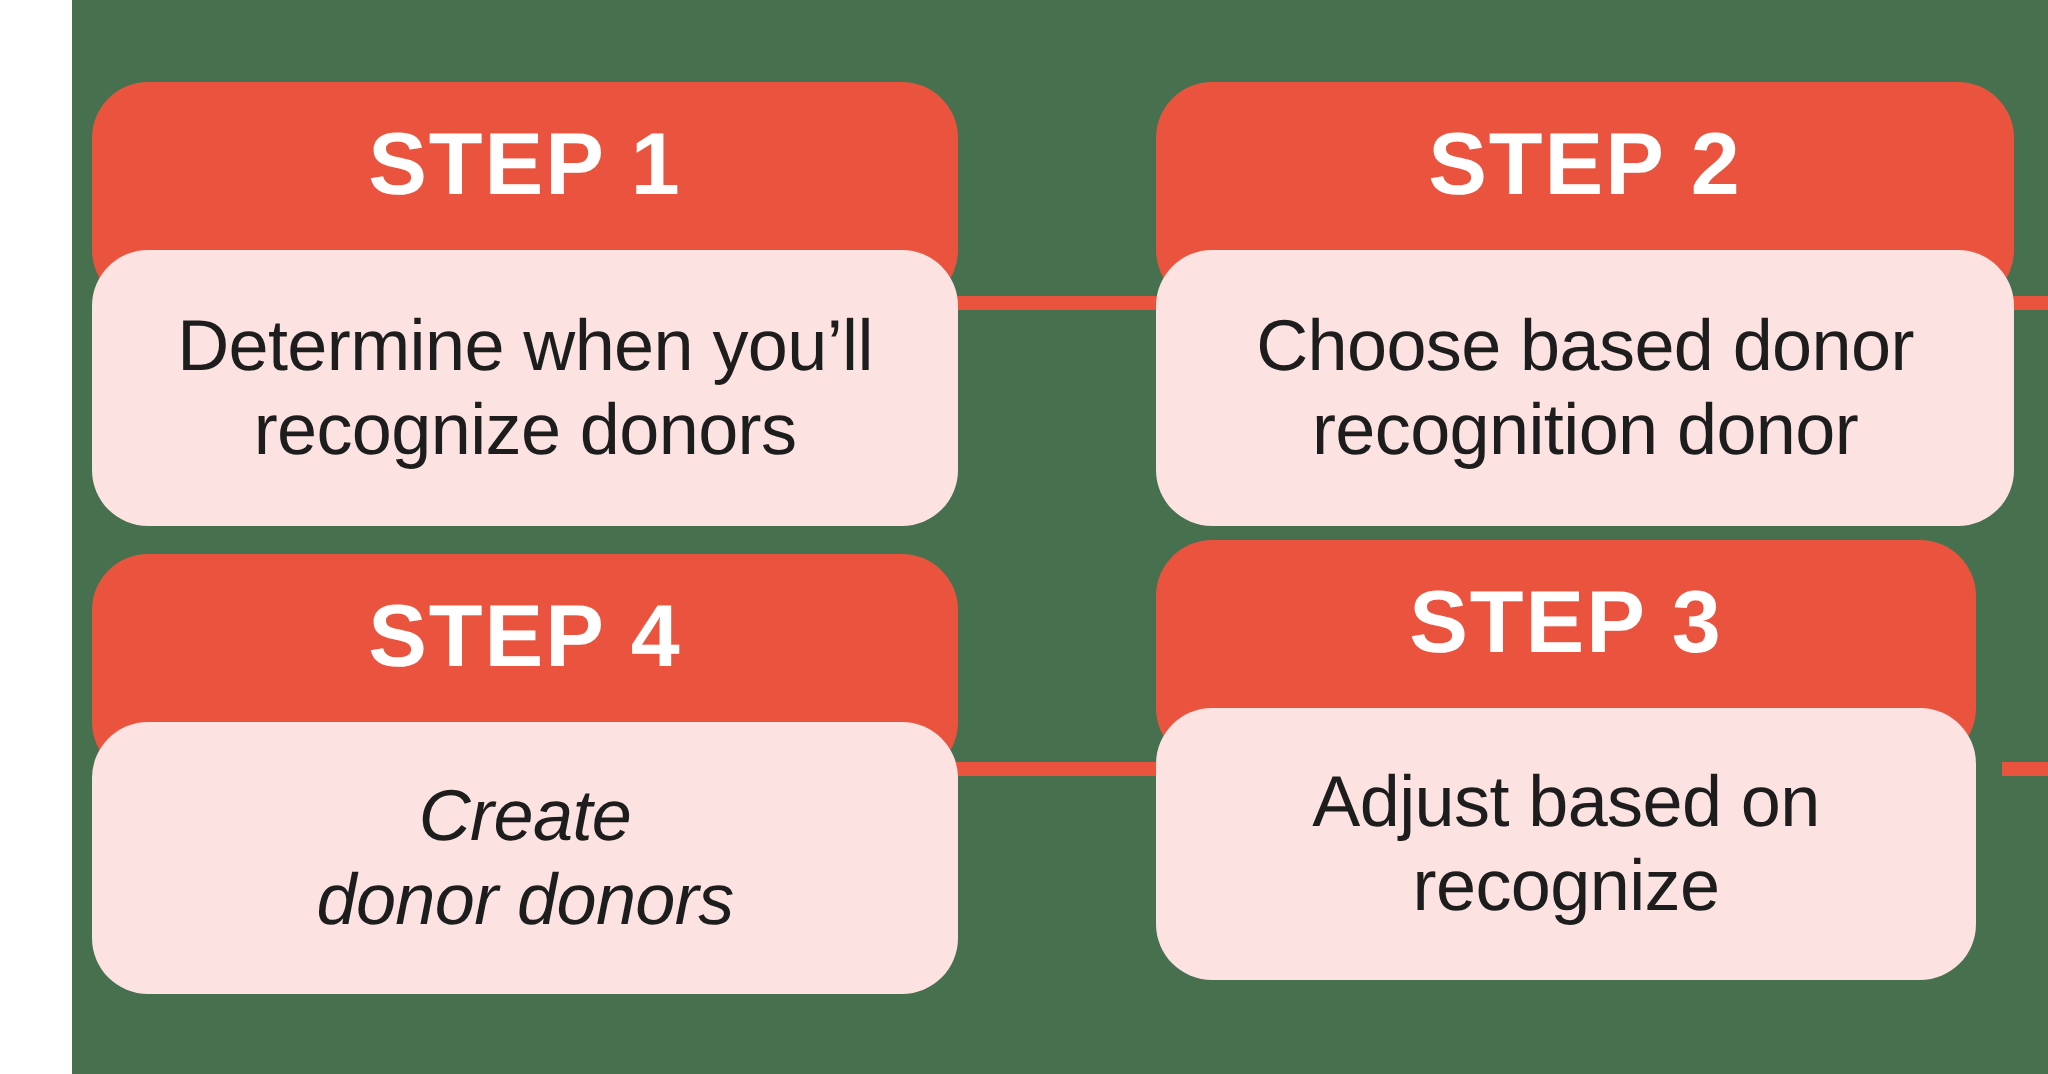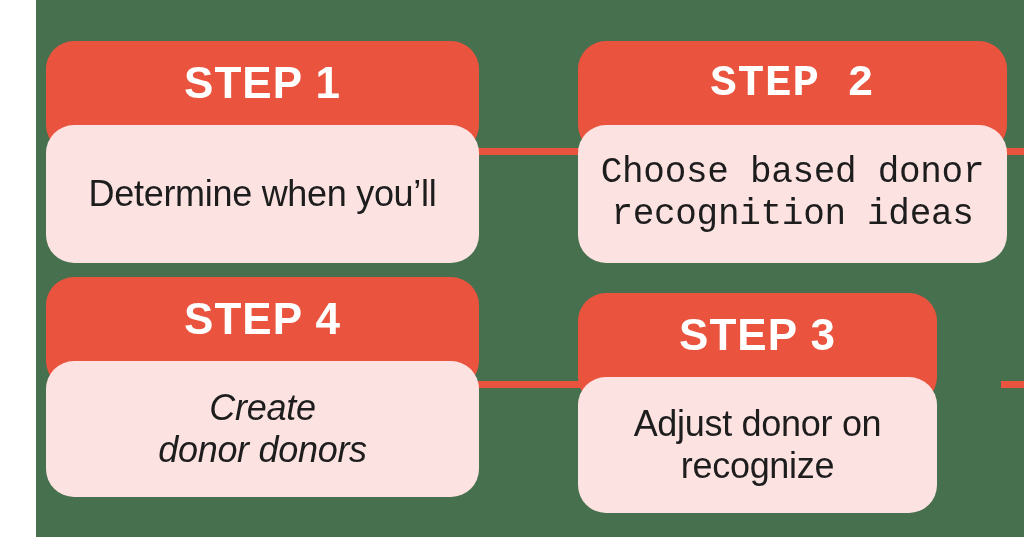--- a/index.html
+++ b/index.html
@@ -77,46 +77,47 @@
   <div class="connector" style="left:438px; top:148px; width:110px; height:7px;"></div>
   <div class="connector-elbow" style="left:965px; top:148px; width:48px; height:240px;"></div>
   <div class="connector" style="left:438px; top:381px; width:110px; height:7px;"></div>
 
   <div class="card" style="left:10px; top:41px; width:433px;">
     <div class="card-header">
       <div class="card-title">STEP 1</div>
     </div>
     <div class="card-body">
       <div class="card-line">Determine when you’ll</div>
+      <div class="card-line">recognize donors</div>
     </div>
   </div>
 
-  <div class="card" style="left:542px; top:41px; width:429px;font-family:Liberation Mono, monospace;">
+  <div class="card" style="left:542px; top:41px; width:429px;">
     <div class="card-header">
       <div class="card-title">STEP 2</div>
     </div>
     <div class="card-body">
       <div class="card-line">Choose based donor</div>
-      <div class="card-line">recognition ideas</div>
+      <div class="card-line">recognition donor</div>
     </div>
   </div>
 
   <div class="card" style="left:10px; top:277px; width:433px;">
     <div class="card-header">
       <div class="card-title">STEP 4</div>
     </div>
     <div class="card-body" style="height:136px;font-style:italic;">
       <div class="card-line">Create</div>
       <div class="card-line">donor donors</div>
     </div>
   </div>
 
-  <div class="card" style="left:542px; top:293px; width:359px;">
+  <div class="card" style="left:542px; top:270px; width:410px;">
     <div class="card-header">
       <div class="card-title">STEP 3</div>
     </div>
     <div class="card-body" style="height:136px;">
-      <div class="card-line">Adjust donor on</div>
+      <div class="card-line">Adjust based on</div>
       <div class="card-line">recognize</div>
     </div>
   </div>
 
 </div>
 
 </body></html>

